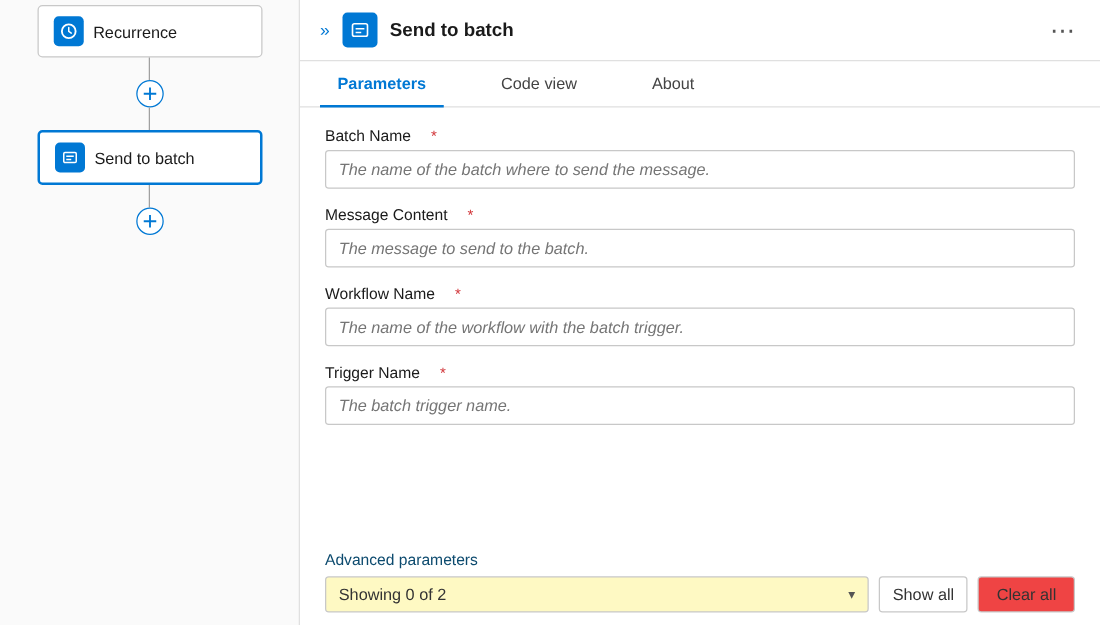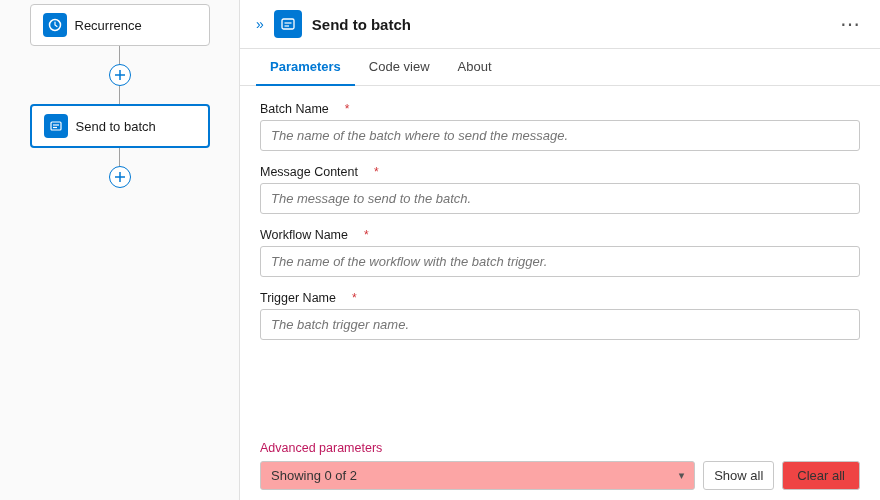--- a/index.html
+++ b/index.html
@@ -128,20 +128,21 @@
       color: #555;
       cursor: pointer;
       padding: 0 4px;
     }
 
     
     .tabs {
       display: flex;
       border-bottom: 1px solid #e0e0e0;
       padding: 0 16px;
+      gap: 32px;
     }
     .tab {
       padding: 10px 14px;
       font-size: 13px;
       color: #444;
       cursor: pointer;
       border-bottom: 2px solid transparent;
       margin-bottom: -1px;
     }
     .tab.active {
@@ -177,37 +178,37 @@
       border: 1px solid #c8c8c8;
       border-radius: 3px;
       font-size: 13px;
       color: #666;
       background: #fff;
       outline: none;
       font-style: italic;
     }
     .advanced-label {
       font-size: 12.5px;
-      color: #be185d;
+      color: #0c4a6e;
       margin-bottom: 6px;
     }
     .bottom-controls {
       display: flex;
       align-items: center;
       gap: 8px;
       width: 100%;
     }
     .showing-dropdown {
       flex: 1;
       display: flex;
       align-items: center;
       border: 1px solid #c8c8c8;
       border-radius: 3px;
       padding: 6px 10px;
-      background: #fca5a5;
+      background: #fef9c3;
       cursor: pointer;
       justify-content: space-between;
       font-size: 13px;
       color: #333;
     }
     .dropdown-chevron {
       color: #555;
       font-size: 11px;
     }
     .show-all-btn {

